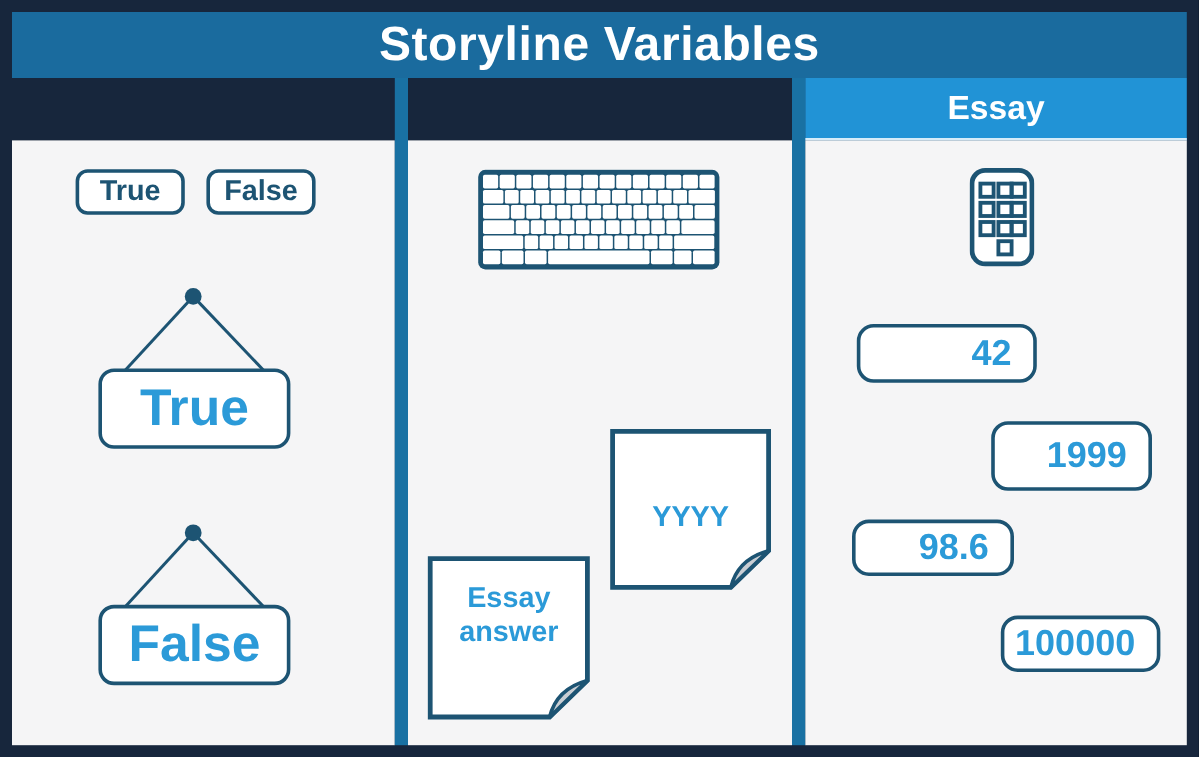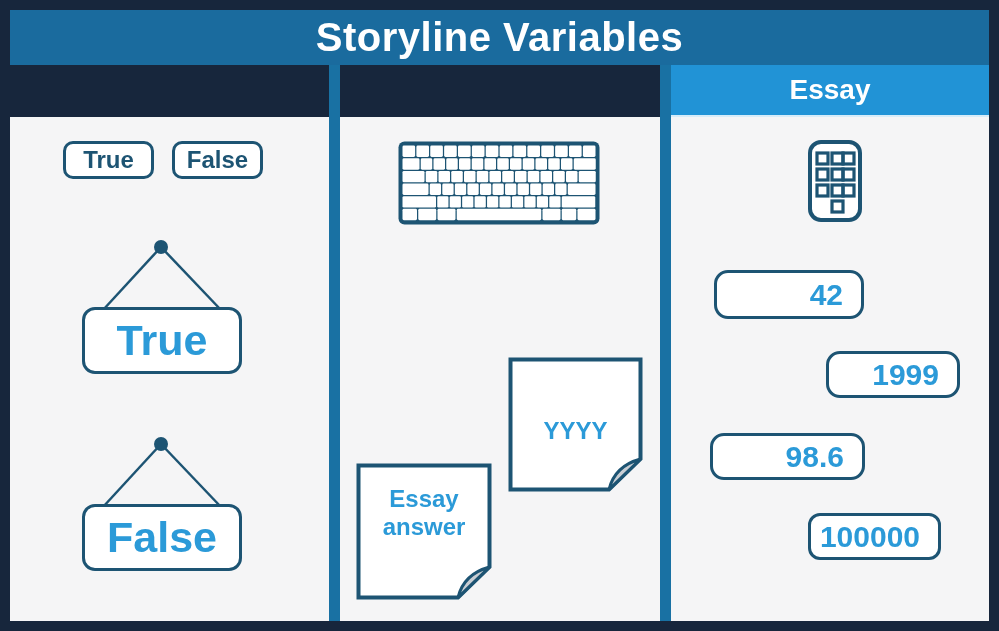--- a/index.html
+++ b/index.html
@@ -80,23 +80,23 @@
   .keypad{position:absolute;left:808px;top:140px;}
 
   
   .num-field{
     position:absolute;box-sizing:border-box;background:#fff;
     border:3px solid var(--outline);border-radius:14px;
     display:flex;align-items:center;justify-content:flex-end;padding-right:18px;
     color:var(--accent);font-size:30px;font-weight:bold;
   }
   .num-0{left:714px;top:270px;width:150px;height:49px;}
-  .num-1{left:826px;top:351px;width:134px;height:47px;}
-  .num-2{left:710px;top:433px;width:155px;height:47px;}
-  .num-3{left:808px;top:513px;width:133px;height:47px;border-radius:12px;}
+  .num-1{left:826px;top:351px;width:134px;height:58px;}
+  .num-2{left:710px;top:433px;width:135px;height:47px;}
+  .num-3{left:834px;top:513px;width:133px;height:47px;}
 </style>
 </head>
 <body>
 
 <div class="canvas">
 
   <div class="title-bar">
     <span class="title-text">Storyline Variables</span>
   </div>
 

